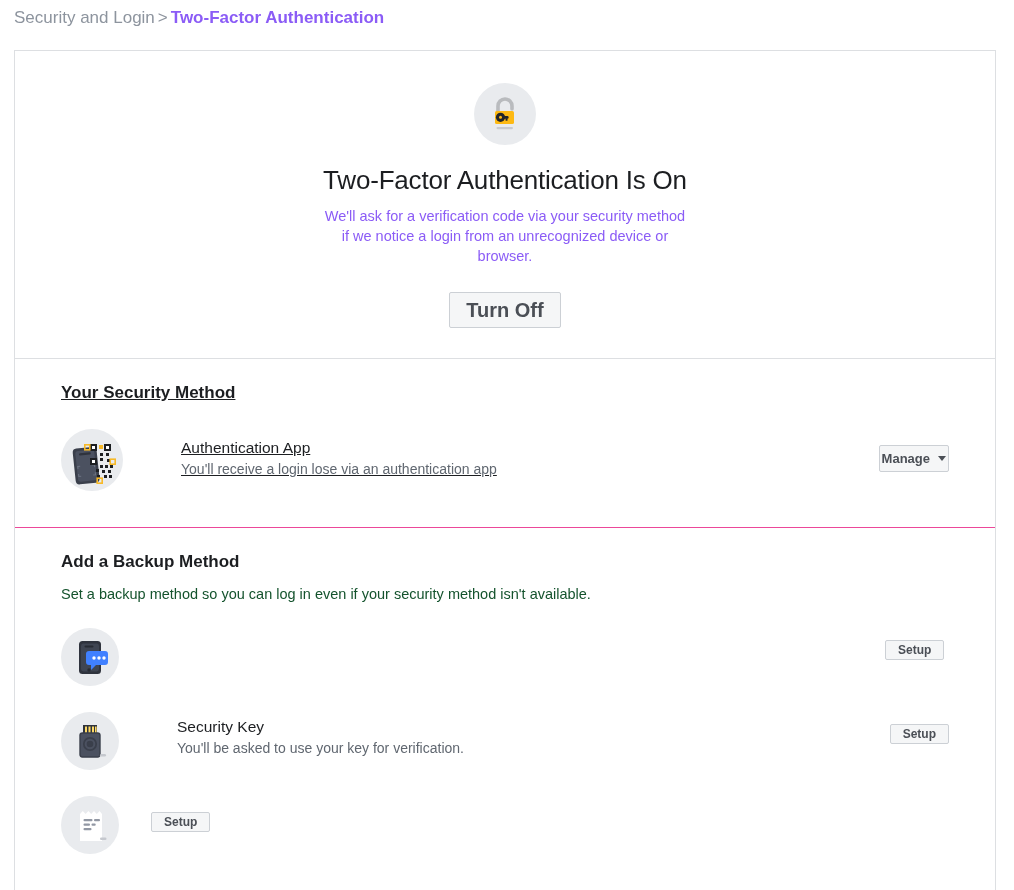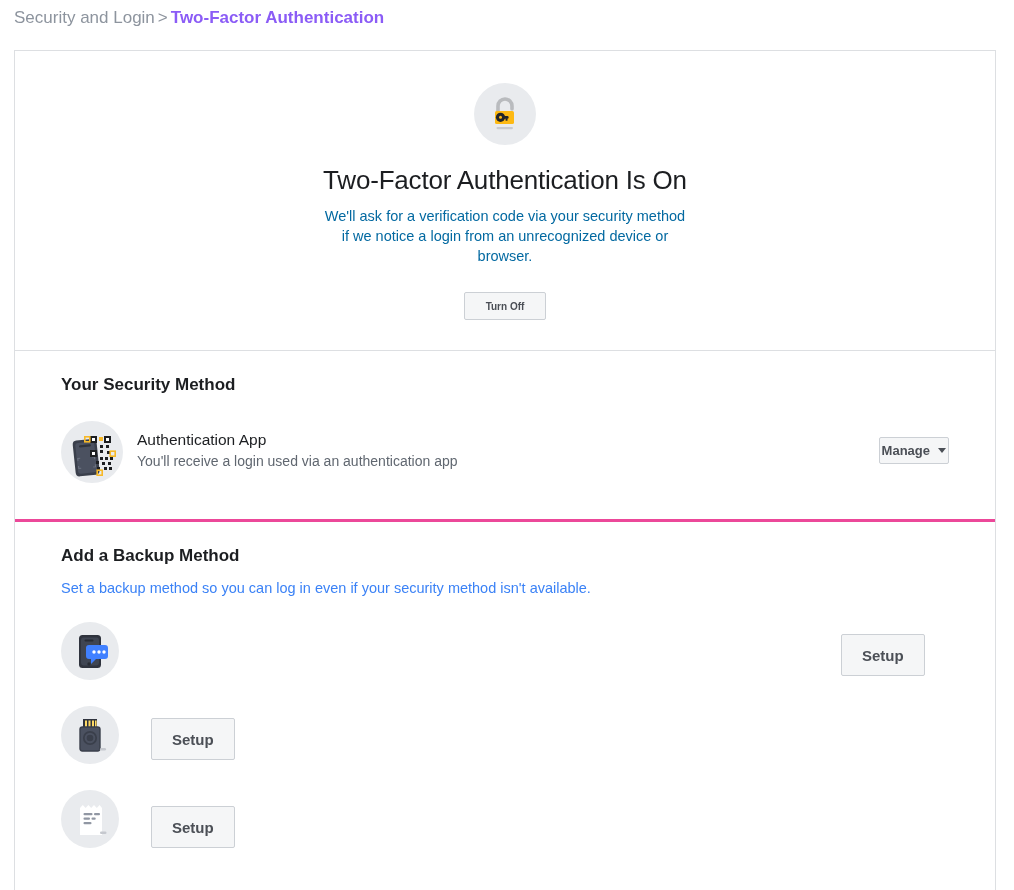--- a/index.html
+++ b/index.html
@@ -69,21 +69,21 @@
   .status-title {
     font-size: 26px;
     font-weight: 400;
     color: #1c1e21;
     margin: 0 0 8px;
     letter-spacing: -0.2px;
   }
   .status-desc {
     font-size: 14.5px;
     line-height: 20px;
-    color: #0369a1;
+    color: #8b5cf6;
     margin: 10px auto;
     max-width: 370px;
   }
   .turn-off-wrap {
     margin-top: 26px;
   }
 
   
   .btn {
     display: inline-flex;
@@ -93,34 +93,34 @@
     background: #f5f6f7;
     border: 1px solid #ccd0d5;
     border-radius: 2px;
     color: #4b4f56;
     font-family: "Liberation Sans", sans-serif;
     font-weight: 700;
     cursor: pointer;
     box-sizing: border-box;
   }
   .btn-turnoff {
-    font-size: 10px;
+    font-size: 20px;
     padding: 8px 16px;
     min-width: 82px;
-    height: 28px;
+    height: 36px;
   }
   .btn-manage {
     font-size: 13px;
     padding: 5px 2px;
     height: 27px;
   }
   .btn-setup {
-    font-size: 15px;
-    padding: 5px 20px;
-    height: 42px;
+    font-size: 12px;
+    padding: 5px 12px;
+    height: 20px;
   }
   .caret {
     width: 0; height: 0;
     border-left: 4px solid transparent;
     border-right: 4px solid transparent;
     border-top: 5px solid #4b4f56;
     display: inline-block;
     margin-left: 2px;
   }
 
@@ -129,27 +129,28 @@
     padding: 24px 46px 0 46px;
   }
   .section-title {
     font-size: 17px;
     font-weight: 700;
     color: #1c1e21;
     margin: 0 0 12px;
   }
   .section-sub {
     font-size: 14.5px;
-    color: #3b82f6;
+    color: #14532d;
     margin: 0 0 10px;
     line-height: 20px;
   }
   .sec-method {
-    border-bottom: 3px solid #ec4899;
+    border-bottom: 1px solid #ec4899;
     padding-bottom: 24px;
+    text-decoration: underline;
   }
 
   
   .method-row {
     display: flex;
     align-items: flex-start;
     padding: 14px 0 12px;
   }
   .method-icon {
     flex: 0 0 auto;
@@ -164,20 +165,21 @@
     margin-right: 14px;
   }
   .method-icon.sm {
     width: 58px;
     height: 58px;
   }
   .method-text {
     flex: 1 1 auto;
     padding-top: 4px;
     min-width: 0;
+    margin-left: 44px;
   }
   .method-name {
     font-size: 15.5px;
     color: #1c1e21;
     line-height: 21px;
     margin: 0 0 1px;
   }
   .method-desc {
     font-size: 14px;
     color: #606770;
@@ -276,21 +278,21 @@
           <g fill="none" stroke="#f7b928" stroke-width="1.6">
             <rect x="18.8" y="10.8" width="5" height="5"></rect>
             <rect x="44.2" y="25.2" width="5" height="5"></rect>
             <rect x="31.2" y="44.2" width="5" height="5"></rect>
           </g>
           <rect x="33" y="11" width="4" height="4" fill="#f7b928"></rect>
         </svg>
       </div>
       <div class="method-text">
         <div class="method-name">Authentication App</div>
-        <div class="method-desc">You'll receive a login used via an authentication app</div>
+        <div class="method-desc">You'll receive a login lose via an authentication app</div>
       </div>
       <div class="method-action">
         <button class="btn btn-manage">
           <span>Manage</span>
           <span class="caret"></span>
         </button>
       </div>
     </div>
   </div>
 
@@ -334,20 +336,24 @@
               <rect x="25" y="8.5" width="2" height="7"></rect>
               <rect x="28" y="8.5" width="1.6" height="7"></rect>
             </g>
 
             <rect x="13" y="15" width="20" height="24" rx="2.4" fill="#4b5160"></rect>
             <rect x="13" y="15" width="20" height="24" rx="2.4" fill="none" stroke="#3a3f4b" stroke-width="1.4"></rect>
             <circle cx="23" cy="26" r="6.2" fill="none" stroke="#3a3f4b" stroke-width="1.8"></circle>
             <circle cx="23" cy="26" r="3.3" fill="#3a3f4b"></circle>
             <rect x="33" y="36" width="6" height="2.6" rx="1.3" fill="#c5c8ce"></rect>
           </svg>
+        </div>
+        <div class="method-text">
+          <div class="method-name">Security Key</div>
+          <div class="method-desc">You'll be asked to use your key for verification.</div>
         </div>
         <div class="method-action">
           <button class="btn btn-setup">Setup</button>
         </div>
       </div>
 
       <div class="method-row row-rec">
         <div class="method-icon sm">
           <svg width="46" height="46" viewBox="0 0 46 46" aria-hidden="true">
             <path d="M13 12 l2.8 -3 l2.8 3 l2.8 -3 l2.8 3 l2.8 -3 l2.8 3 l2.8 -3 l2.4 3 V39 H13 Z" fill="#ffffff"></path>

